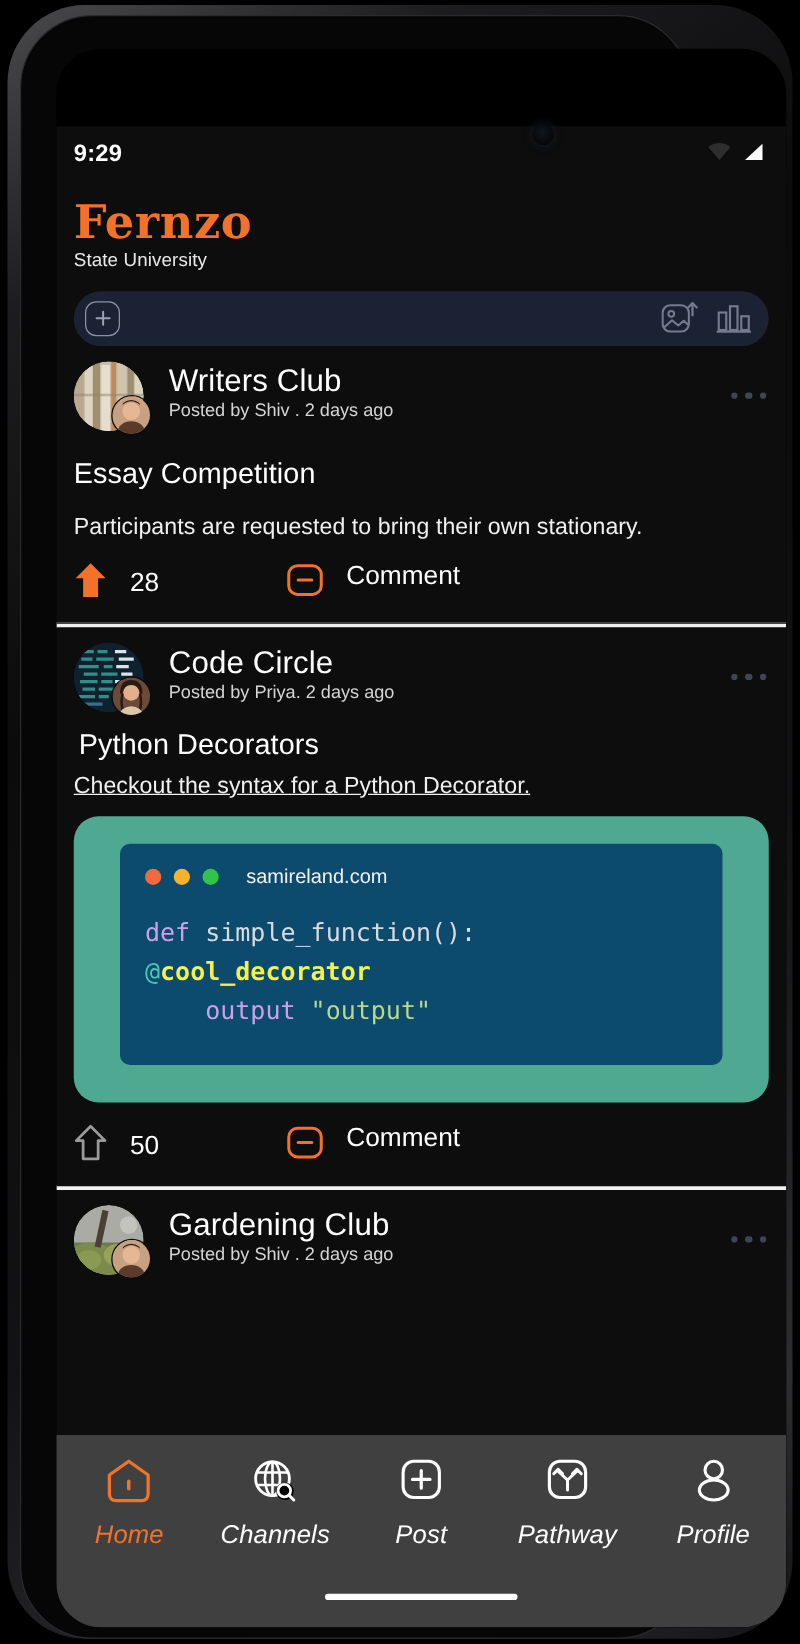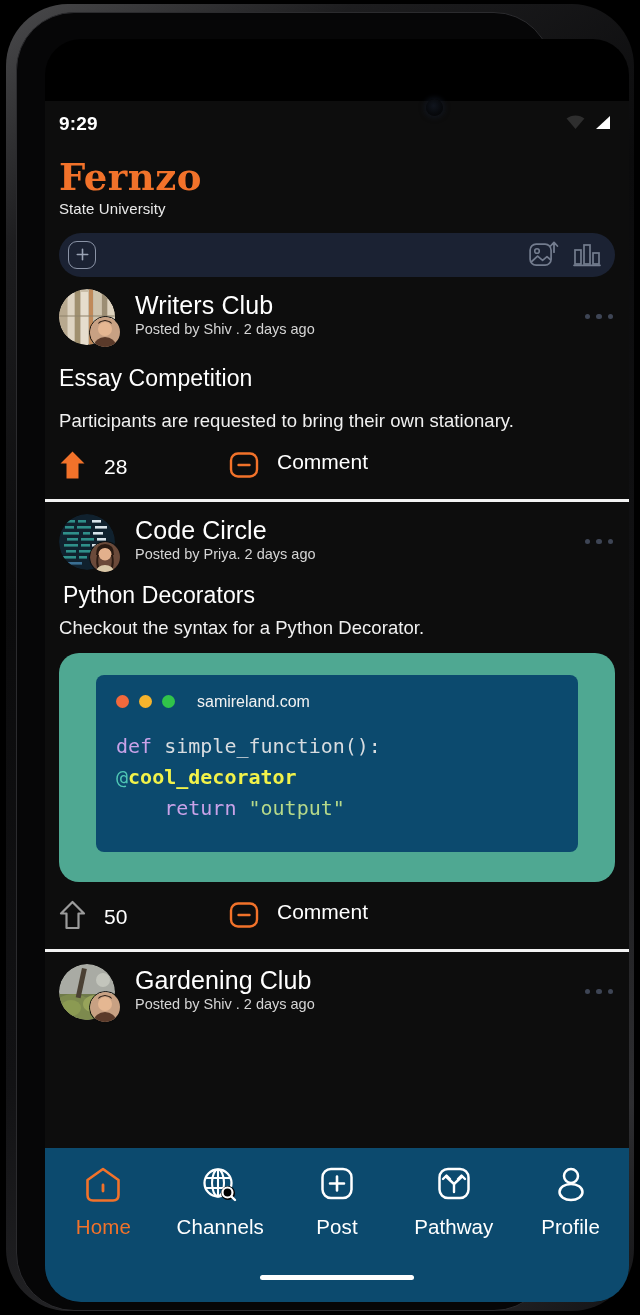--- a/index.html
+++ b/index.html
@@ -180,21 +180,21 @@
     margin-top: 20px;
     letter-spacing: .1px;
   }
   .post-title.tight { margin-top: 12px; padding-left: 4px; }
   .post-body {
     color: #f0f0f0;
     font-size: 18.5px;
     margin-top: 18px;
     letter-spacing: .05px;
   }
-  .post-body.tight { margin-top: 8px; }
+  .post-body.tight { margin-top: 8px; text-decoration: underline; }
 
   
   .code-card {
     margin-top: 14px;
     background: #4fa892;
     border-radius: 20px;
     padding: 22px 37px 30px 37px;
   }
   .code-window {
     background: #0c4a6e;
@@ -238,22 +238,23 @@
     height: 4px;
     background: #f2f2f2;
     border-top: 1px solid #0d0d0d;
   }
 
   
   #bottom-nav {
     position: absolute;
     left: 0; bottom: 0;
     width: 584px; height: 154px;
-    background: #0c4a6e;
+    background: #404040;
     padding-top: 18px;
+    font-style: italic;
   }
   #nav-items { display: flex; }
   .nav-item {
     flex: 1 1 0;
     display: flex;
     flex-direction: column;
     align-items: center;
     gap: 7px;
   }
   .nav-label { font-size: 20.5px; color: #fff; letter-spacing: .1px; }
@@ -476,21 +477,21 @@
             <div class="post-body tight">Checkout the syntax for a Python Decorator.</div>
 
             <div class="code-card">
               <div class="code-window">
                 <div class="code-titlebar">
                   <span class="dot" style="background:#f2693c"></span>
                   <span class="dot" style="background:#f5b32c"></span>
                   <span class="dot" style="background:#31c34a"></span>
                   <span class="code-host">samireland.com</span>
                 </div>
-                <div class="code-body"><div><span class="tok-kw">def </span><span class="tok-fn">simple_function():</span></div><div><span class="tok-at">@</span><span class="tok-dec">cool_decorator</span></div><div><span class="tok-fn">    </span><span class="tok-kw">return </span><span class="tok-str">"output"</span></div></div>
+                <div class="code-body"><div><span class="tok-kw">def </span><span class="tok-fn">simple_function():</span></div><div><span class="tok-at">@</span><span class="tok-dec">cool_decorator</span></div><div><span class="tok-fn">    </span><span class="tok-kw">output </span><span class="tok-str">"output"</span></div></div>
               </div>
             </div>
 
             <div class="post-actions">
               <div class="action-vote">
                 <span>
                   <svg width="27" height="30" viewBox="0 0 27 30">
                     <path d="M13.5 2 L25 13.5 H19.5 V28 H7.5 V13.5 H2 Z" fill="none" stroke="#9b9b9b" stroke-width="2.2" stroke-linejoin="round"></path>
                   </svg>
                 </span>

